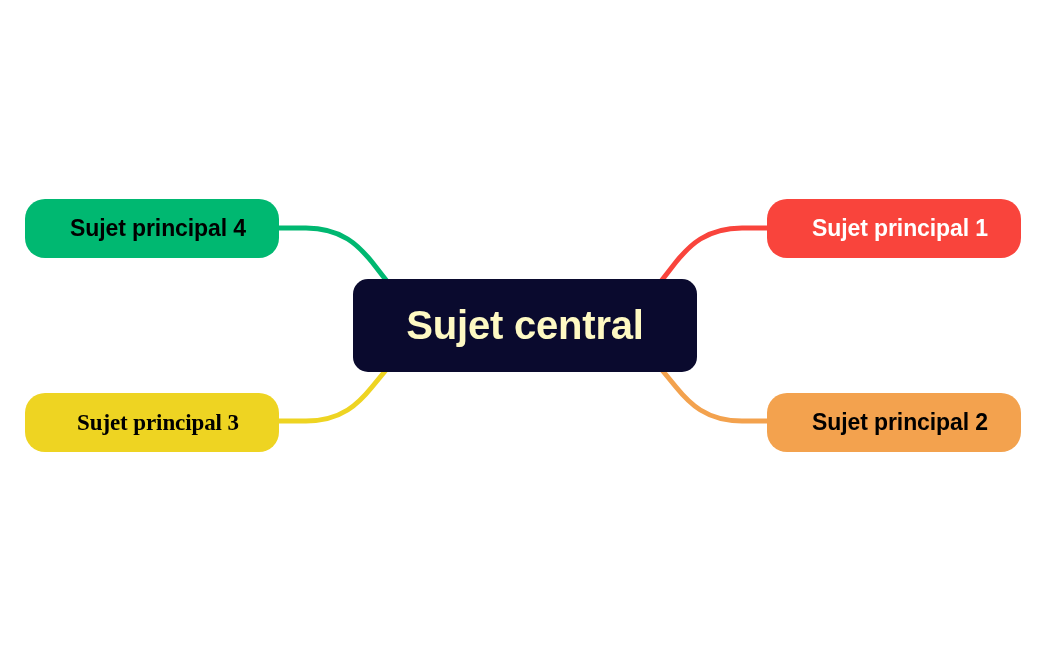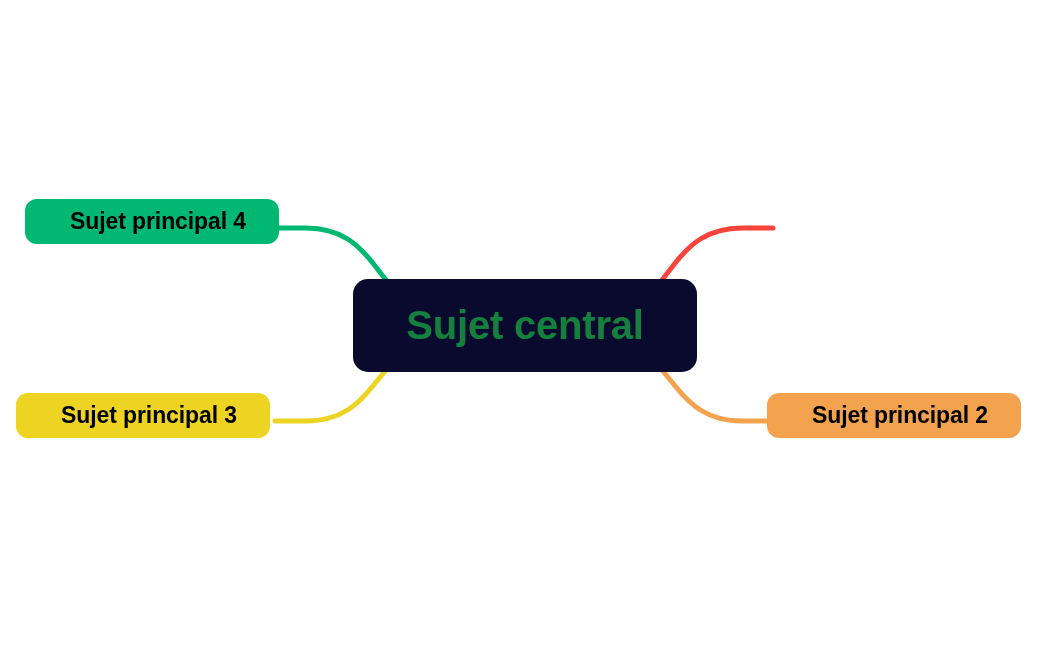--- a/index.html
+++ b/index.html
@@ -38,54 +38,57 @@
     top: 279px;
     width: 344px;
     height: 93px;
     border-radius: 15px;
     font-size: 40px;
     font-weight: 700;
     letter-spacing: -0.2px;
   }
   .node-branch {
     width: 254px;
-    height: 45px;
-    border-radius: 12px;
+    height: 59px;
+    border-radius: 20px;
     font-size: 23px;
     font-weight: 700;
     letter-spacing: -0.1px;
     padding-left: 12px;
   }
   .pos-tl { left: 25px;  top: 199px; }
   .pos-tr { left: 767px; top: 199px; }
-  .pos-bl { left: 16px;  top: 393px; }
+  .pos-bl { left: 25px;  top: 393px; font-family: Liberation Serif, serif; }
   .pos-br { left: 767px; top: 393px; }
 </style>
 </head>
 <body>
 
 <div id="mindmap">
 
   <svg id="connectors" viewBox="0 0 1048 650" xmlns="http://www.w3.org/2000/svg">
     <path fill="none" stroke="#00b871" stroke-width="5" stroke-linecap="round" d="M 275 228 L 306 228 C 342 228 359 246 372 262 L 386 280"></path>
     <path fill="none" stroke="#f9443c" stroke-width="5" stroke-linecap="round" d="M 773 228 L 742 228 C 706 228 689 246 676 262 L 662 280"></path>
     <path fill="none" stroke="#eed422" stroke-width="5" stroke-linecap="round" d="M 275 421 L 306 421 C 342 421 359 403 372 387 L 386 370"></path>
     <path fill="none" stroke="#f3a24e" stroke-width="5" stroke-linecap="round" d="M 773 421 L 742 421 C 706 421 689 403 676 387 L 662 370"></path>
   </svg>
 
   <div class="node node-branch pos-tl" style="background:#00b871; color:#000000;">
     <span>Sujet principal 4</span>
   </div>
 
+  <div class="node node-branch pos-tr" style="background:#f9443c; color:#ffffff;">
+    <span>Sujet principal 1</span>
+  </div>
 
   <div class="node node-branch pos-bl" style="background:#eed422; color:#000000;">
     <span>Sujet principal 3</span>
   </div>
 
   <div class="node node-branch pos-br" style="background:#f3a24e; color:#000000;align-items:center;">
     <span>Sujet principal 2</span>
   </div>
 
-  <div class="node node-central" style="background:#0a0a2e; color:#15803d;">
+  <div class="node node-central" style="background:#0a0a2e; color:#fef9c3;">
     <span>Sujet central</span>
   </div>
 
 </div>
 
 </body></html>

